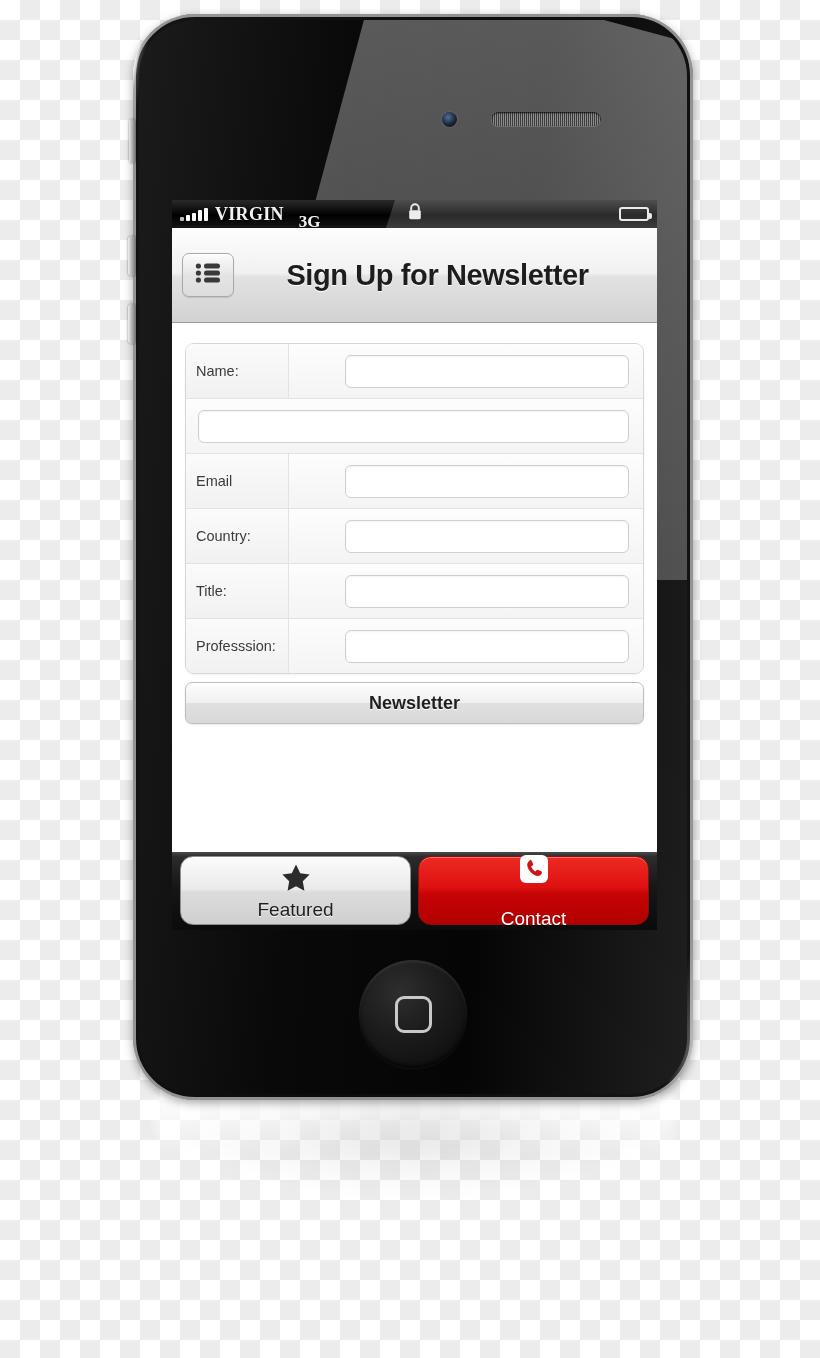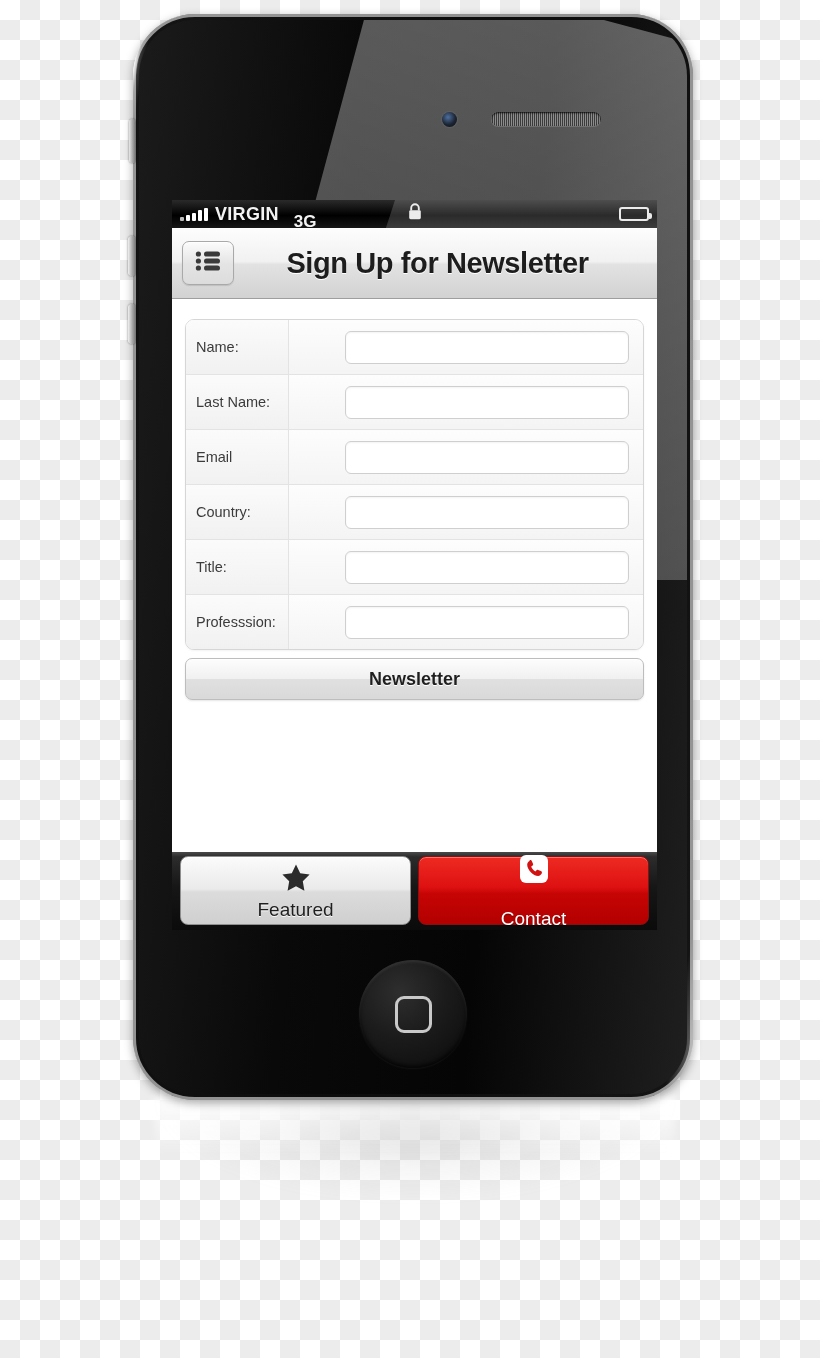--- a/index.html
+++ b/index.html
@@ -156,21 +156,21 @@
   .statusbar {
     height: 28px;
     background: linear-gradient(to bottom, #2a2a2a, #000000 55%, #161616);
     color: #ffffff;
     display: flex;
     align-items: center;
     padding: 0 8px;
     position: relative;
     font-size: 17px;
   }
-  .sb-left { display: flex; align-items: center; gap: 7px; }
+  .sb-left { display: flex; align-items: center; gap: 7px; font-family: Liberation Serif, serif; }
   .signal { display: flex; align-items: flex-end; gap: 2px; height: 13px; }
   .signal i {
     display: block;
     width: 4px;
     background: #ffffff;
     border-radius: 1px;
   }
   .signal i:nth-child(1) { height: 4px; background:#bdbdbd; }
   .signal i:nth-child(2) { height: 6px; }
   .signal i:nth-child(3) { height: 8px; }
@@ -231,21 +231,21 @@
     pointer-events: none;
   }
 
   
   .navbar {
     height: 62px;
     background: linear-gradient(to bottom, #fdfdfd 0%, #f1f1f1 48%, #e2e2e2 52%, #d2d2d2 100%);
     border-bottom: 1px solid #9e9e9e;
     display: flex;
     align-items: center;
-    padding: 4px 10px;
+    padding: 16px 10px;
     position: relative;
     box-shadow: inset 0 1px 0 #ffffff;
   }
   .menu-btn {
     width: 50px; height: 42px;
     border-radius: 7px;
     background: linear-gradient(to bottom, #fcfcfc, #e4e4e4 52%, #dcdcdc);
     border: 1px solid #a9a9a9;
     box-shadow: inset 0 1px 0 #ffffff, 0 1px 1px rgba(0,0,0,0.12);
     display: flex;
@@ -345,21 +345,21 @@
     background: linear-gradient(to bottom, #4a4a4a 0%, #2c2c2c 6%, #161616 45%, #0b0b0b 100%);
     display: flex;
     align-items: center;
     gap: 7px;
     padding: 5px 8px 6px 8px;
     box-sizing: border-box;
   }
   .tab {
     flex: 1;
     height: 100%;
-    border-radius: 8px;
+    border-radius: 13px;
     display: flex;
     flex-direction: column;
     align-items: center;
     justify-content: center;
     gap: 8px;
     border: 1px solid #8e8e8e;
     background: linear-gradient(to bottom, #fbfbfb 0%, #eaeaea 48%, #dcdcdc 52%, #cfcfcf 100%);
     box-shadow: inset 0 1px 0 #ffffff;
     cursor: pointer;
   }
@@ -470,21 +470,20 @@
       <div class="form-panel">
 
         <div class="form-row">
           <div class="form-label">Name:</div>
           <div class="form-field">
             <input type="text" value="" style="">
           </div>
         </div>
 
         <div class="form-row">
-          <div class="form-label">Last Name:</div>
           <div class="form-field">
             <input type="text" value="" style="">
           </div>
         </div>
 
         <div class="form-row">
           <div class="form-label">Email</div>
           <div class="form-field">
             <input type="text" value="" style="">
           </div>

